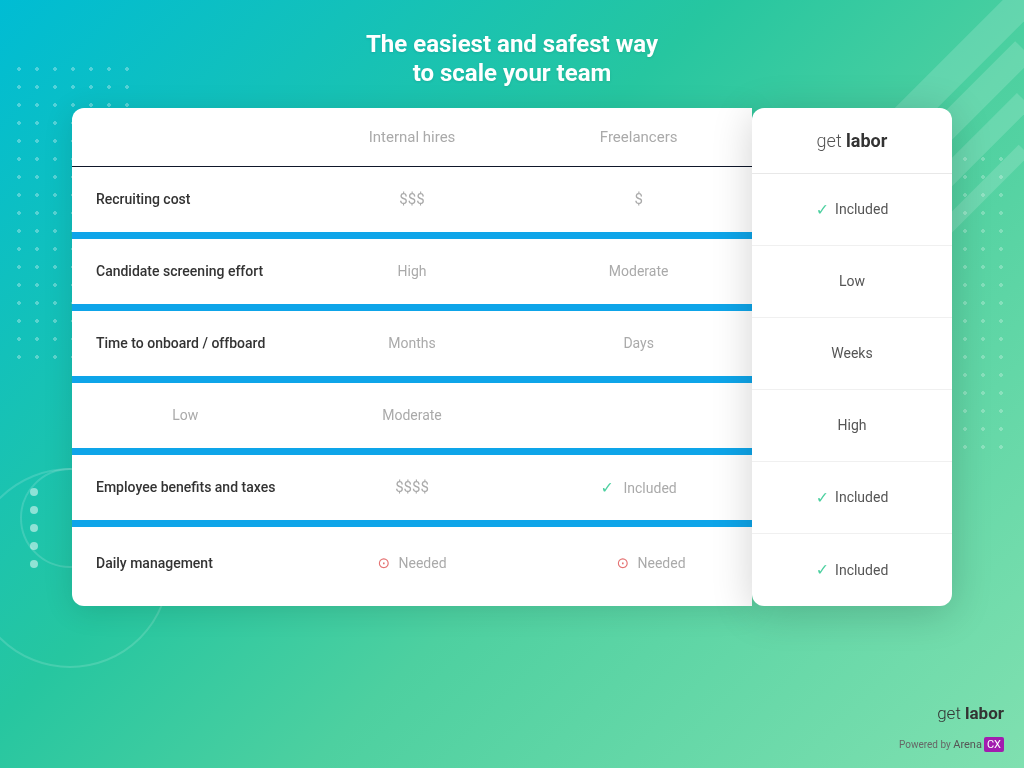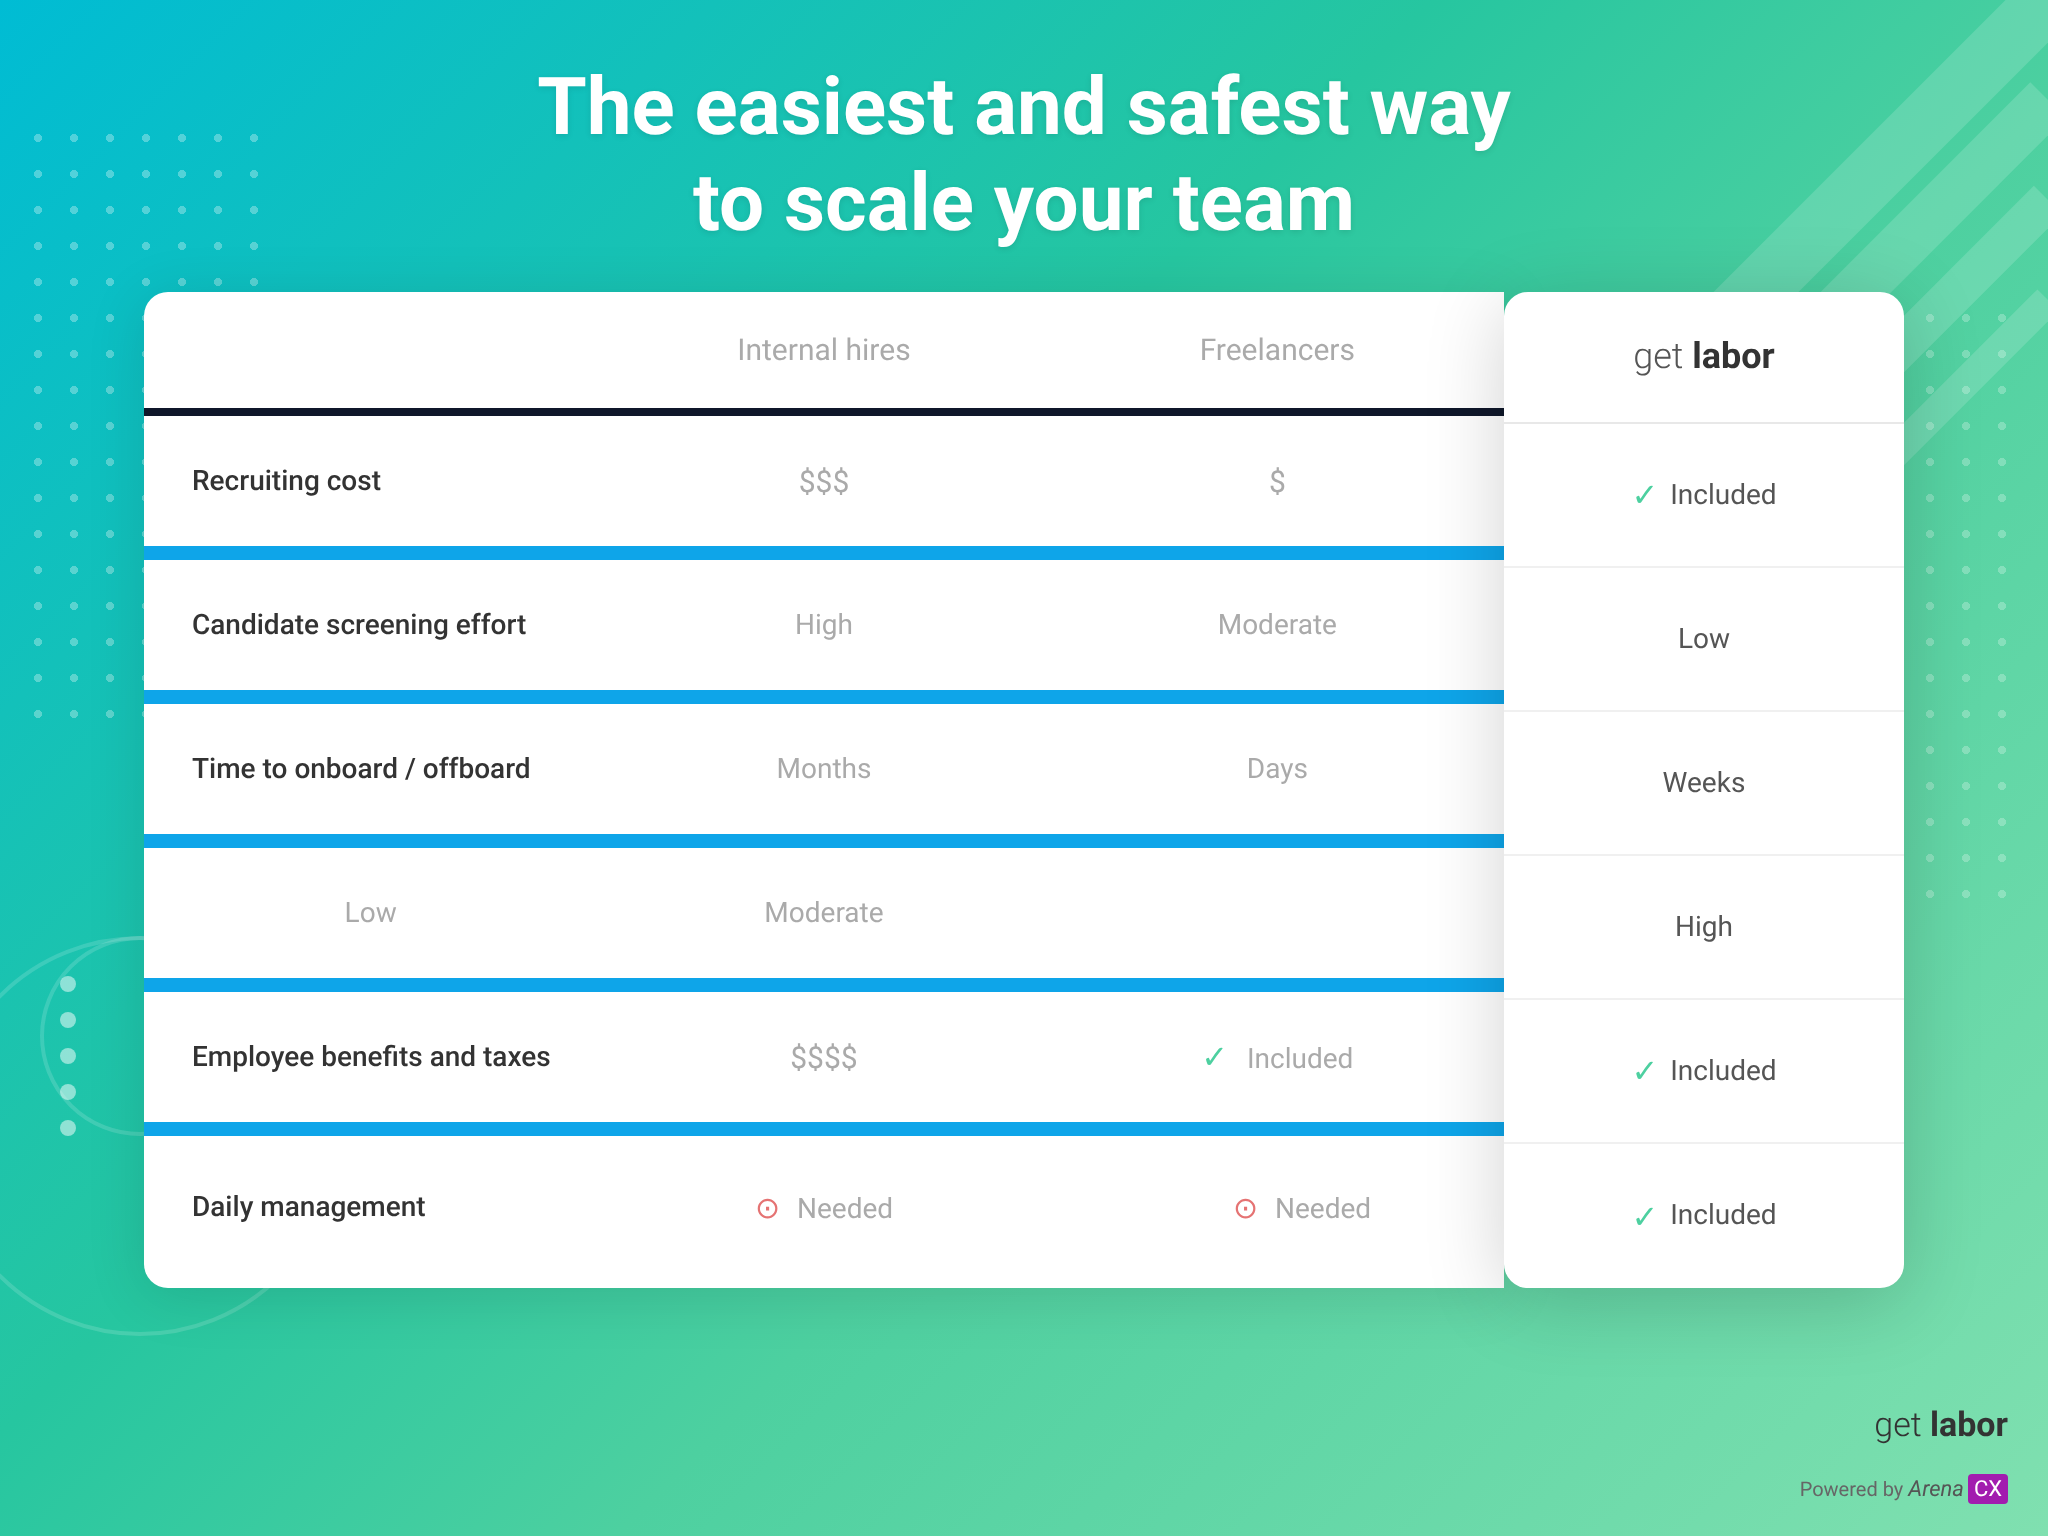--- a/index.html
+++ b/index.html
@@ -65,21 +65,21 @@
       opacity: 0.15;
       overflow: hidden;
     }
     .bg-lines svg {
       width: 100%; height: 100%;
     }
 
     .header-title {
       color: white;
       text-align: center;
-      font-size: 40px;
+      font-size: 24px;
       font-weight: 700;
       line-height: 1.2;
       margin-top: 30px;
       margin-bottom: 20px;
       text-shadow: 0 1px 3px rgba(0,0,0,0.1);
       z-index: 2;
     }
 
     .comparison-table-wrapper {
       display: flex;
@@ -105,21 +105,21 @@
       flex-shrink: 0;
       box-shadow: 0 6px 40px rgba(0,0,0,0.18);
       position: relative;
       z-index: 3;
     }
 
     
     .table-header {
       display: grid;
       grid-template-columns: 1fr 1fr 1fr;
-      border-bottom: 4px solid #0f172a;
+      border-bottom: 1px solid #0f172a;
       padding: 20px 0;
     }
     .col-header {
       text-align: center;
       color: #aaa;
       font-size: 15px;
       font-weight: 400;
     }
     .col-header.feature-col {
       text-align: left;
@@ -242,21 +242,20 @@
       margin-top: 14px;
     }
     .powered-logo {
       display: inline-flex;
       align-items: center;
       gap: 2px;
     }
     .arena-text {
       color: #555;
       font-size: 11px;
-      font-style: italic;
     }
     .cx-text {
       background: #a21caf;
       color: white;
       font-size: 11px;
       padding: 1px 3px;
       border-radius: 2px;
     }
   </style>
 </head>

